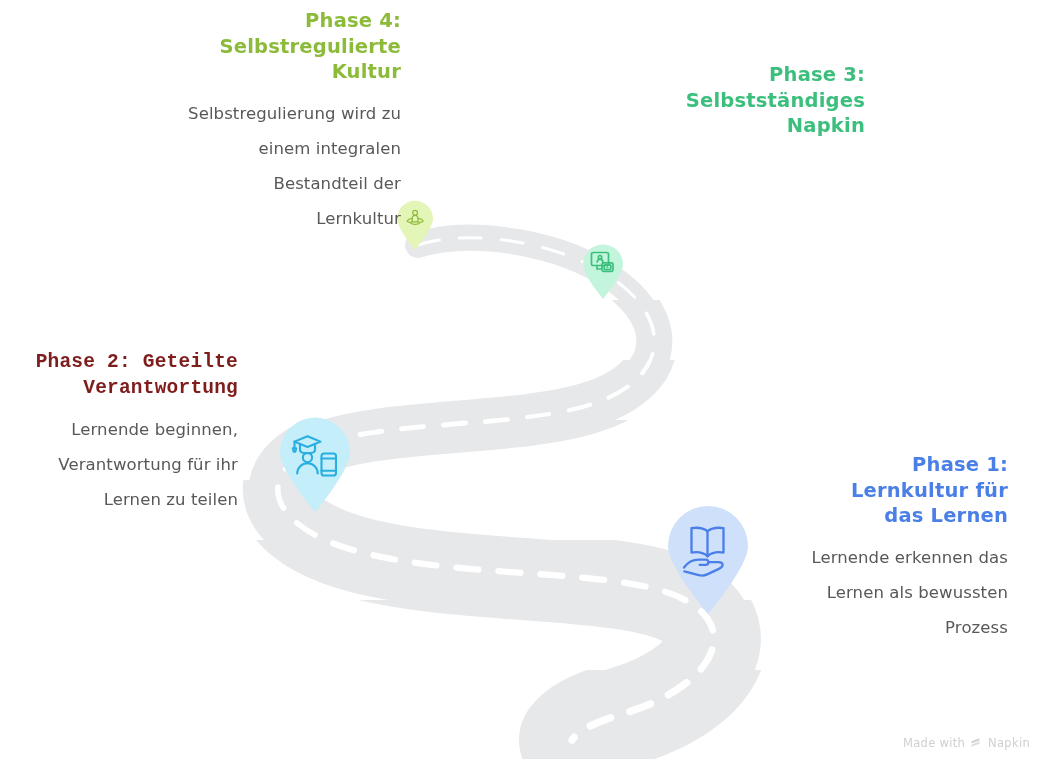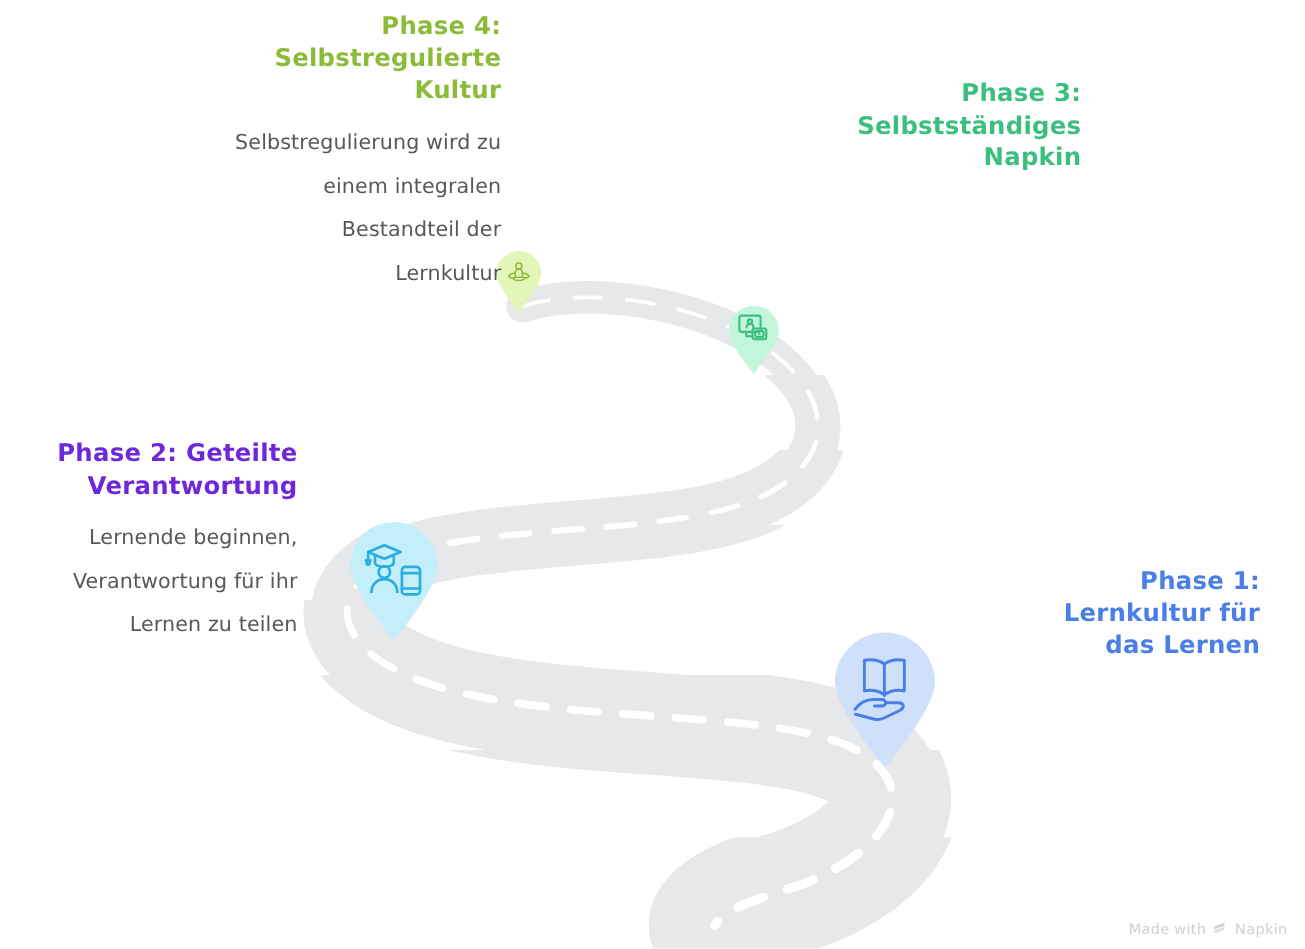--- a/index.html
+++ b/index.html
@@ -228,33 +228,34 @@
 
   <div class="block align-left" id="block-phase3">
     <div class="phase-title" style="color: rgb(60, 191, 125);">
       <div>Phase 3:</div>
       <div>Selbstständiges</div>
       <div>Napkin</div>
     </div>
   </div>
 
   <div class="block align-right" id="block-phase2">
-    <div class="phase-title" style="color: #6d28d9;">
+    <div class="phase-title" style="color: #7f1d1d; font-family: Liberation Mono, monospace;">
       <div>Phase 2: Geteilte</div>
       <div>Verantwortung</div>
     </div>
     <p class="phase-desc">Lernende beginnen, Verantwortung für ihr Lernen zu teilen</p>
   </div>
 
   <div class="block align-left" id="block-phase1">
     <div class="phase-title" style="color: rgb(74, 127, 232);">
       <div>Phase 1:</div>
       <div>Lernkultur für</div>
       <div>das Lernen</div>
     </div>
+    <p class="phase-desc">Lernende erkennen das Lernen als bewussten Prozess</p>
   </div>
 
   <div id="footer">
     <span>Made with</span>
     <span class="napkin-mark">
       <svg width="13" height="13" viewBox="0 0 13 13">
         <path d="M1.5 4.2 L9.5 1.2 L9.5 3.6 L1.5 6.6 Z" fill="#cfd0d2"></path>
         <path d="M1.5 7.4 L9.5 4.4 L9.5 6.8 L1.5 9.8 Z" fill="#dcdddf"></path>
       </svg>
     </span>

